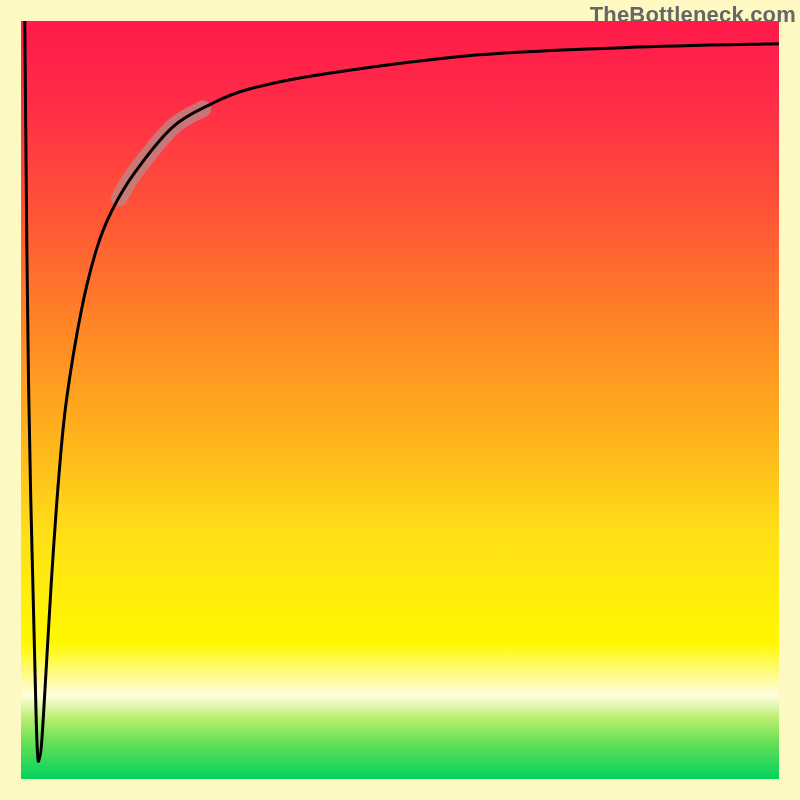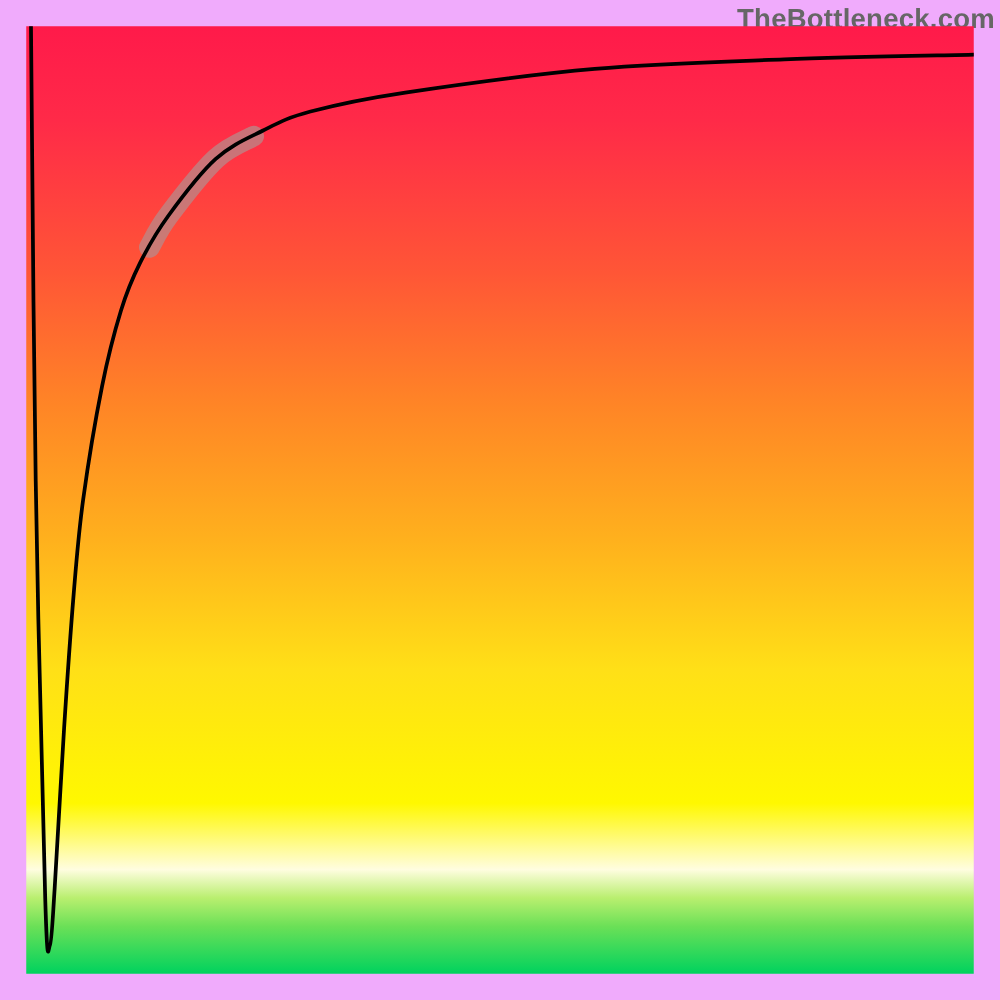--- a/index.html
+++ b/index.html
@@ -8,21 +8,21 @@
     width: 800px;
     height: 800px;
     background: #000;
     overflow: hidden;
     font-family: Arial, Helvetica, sans-serif;
   }
   .stage {
     position: relative;
     width: 800px;
     height: 800px;
-    background: #f0abfc;
+    background: #fef9c3;
   }
   .plot {
     position: absolute;
     left: 21px;
     top: 21px;
     width: 758px;
     height: 758px;
     background: linear-gradient(
       to bottom,
       #ff1a4a 0%,

